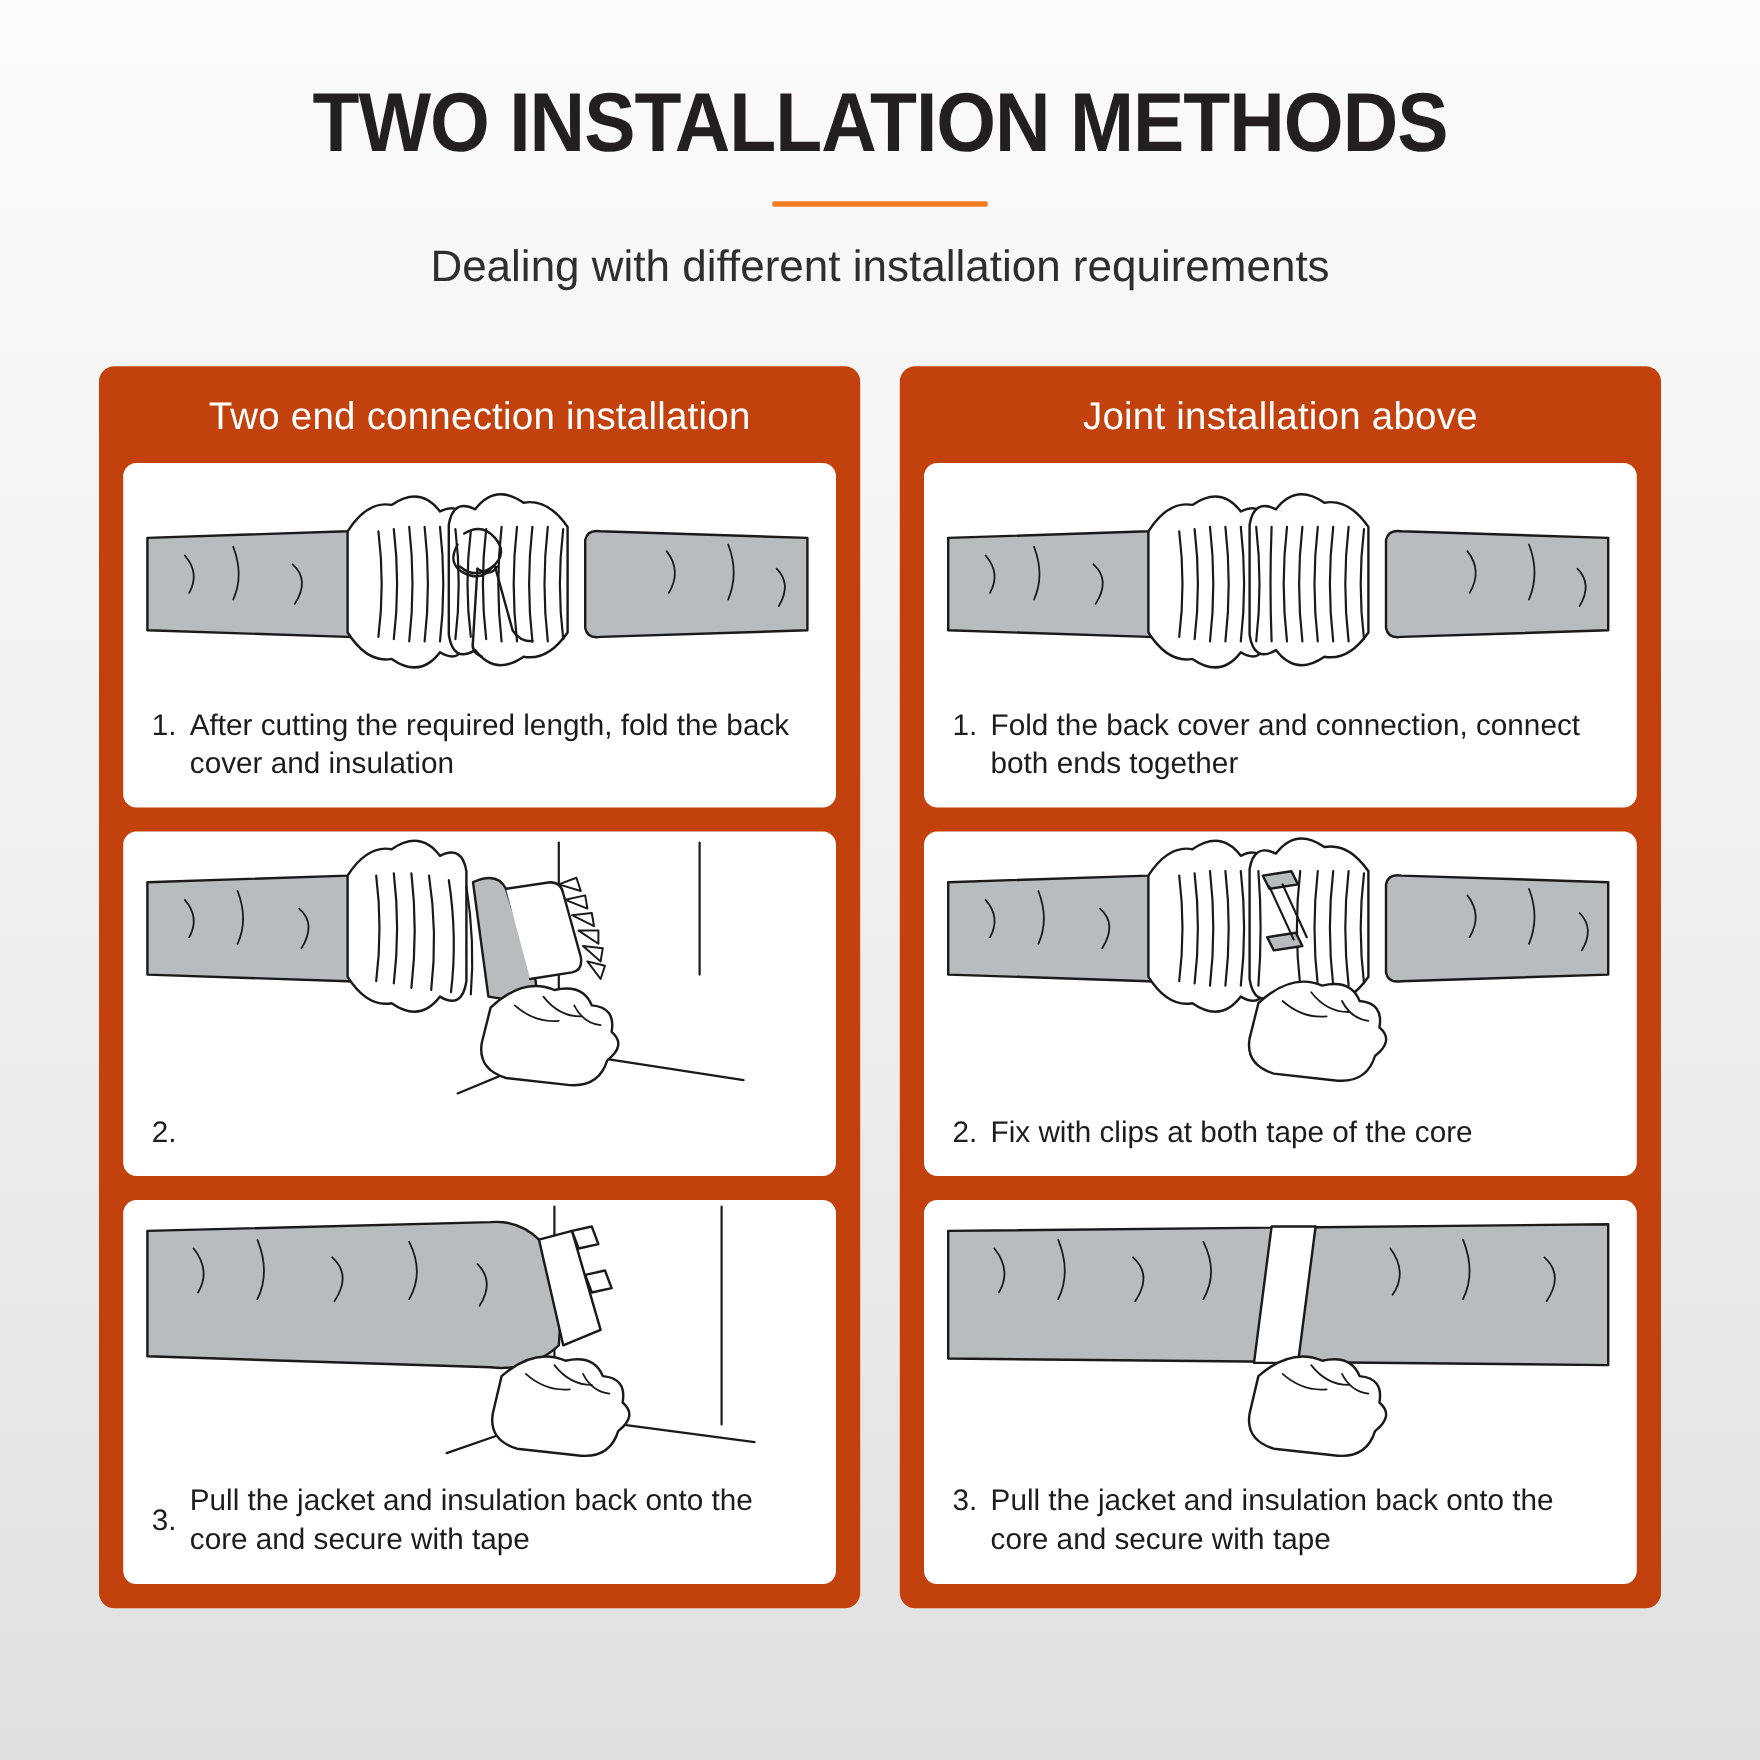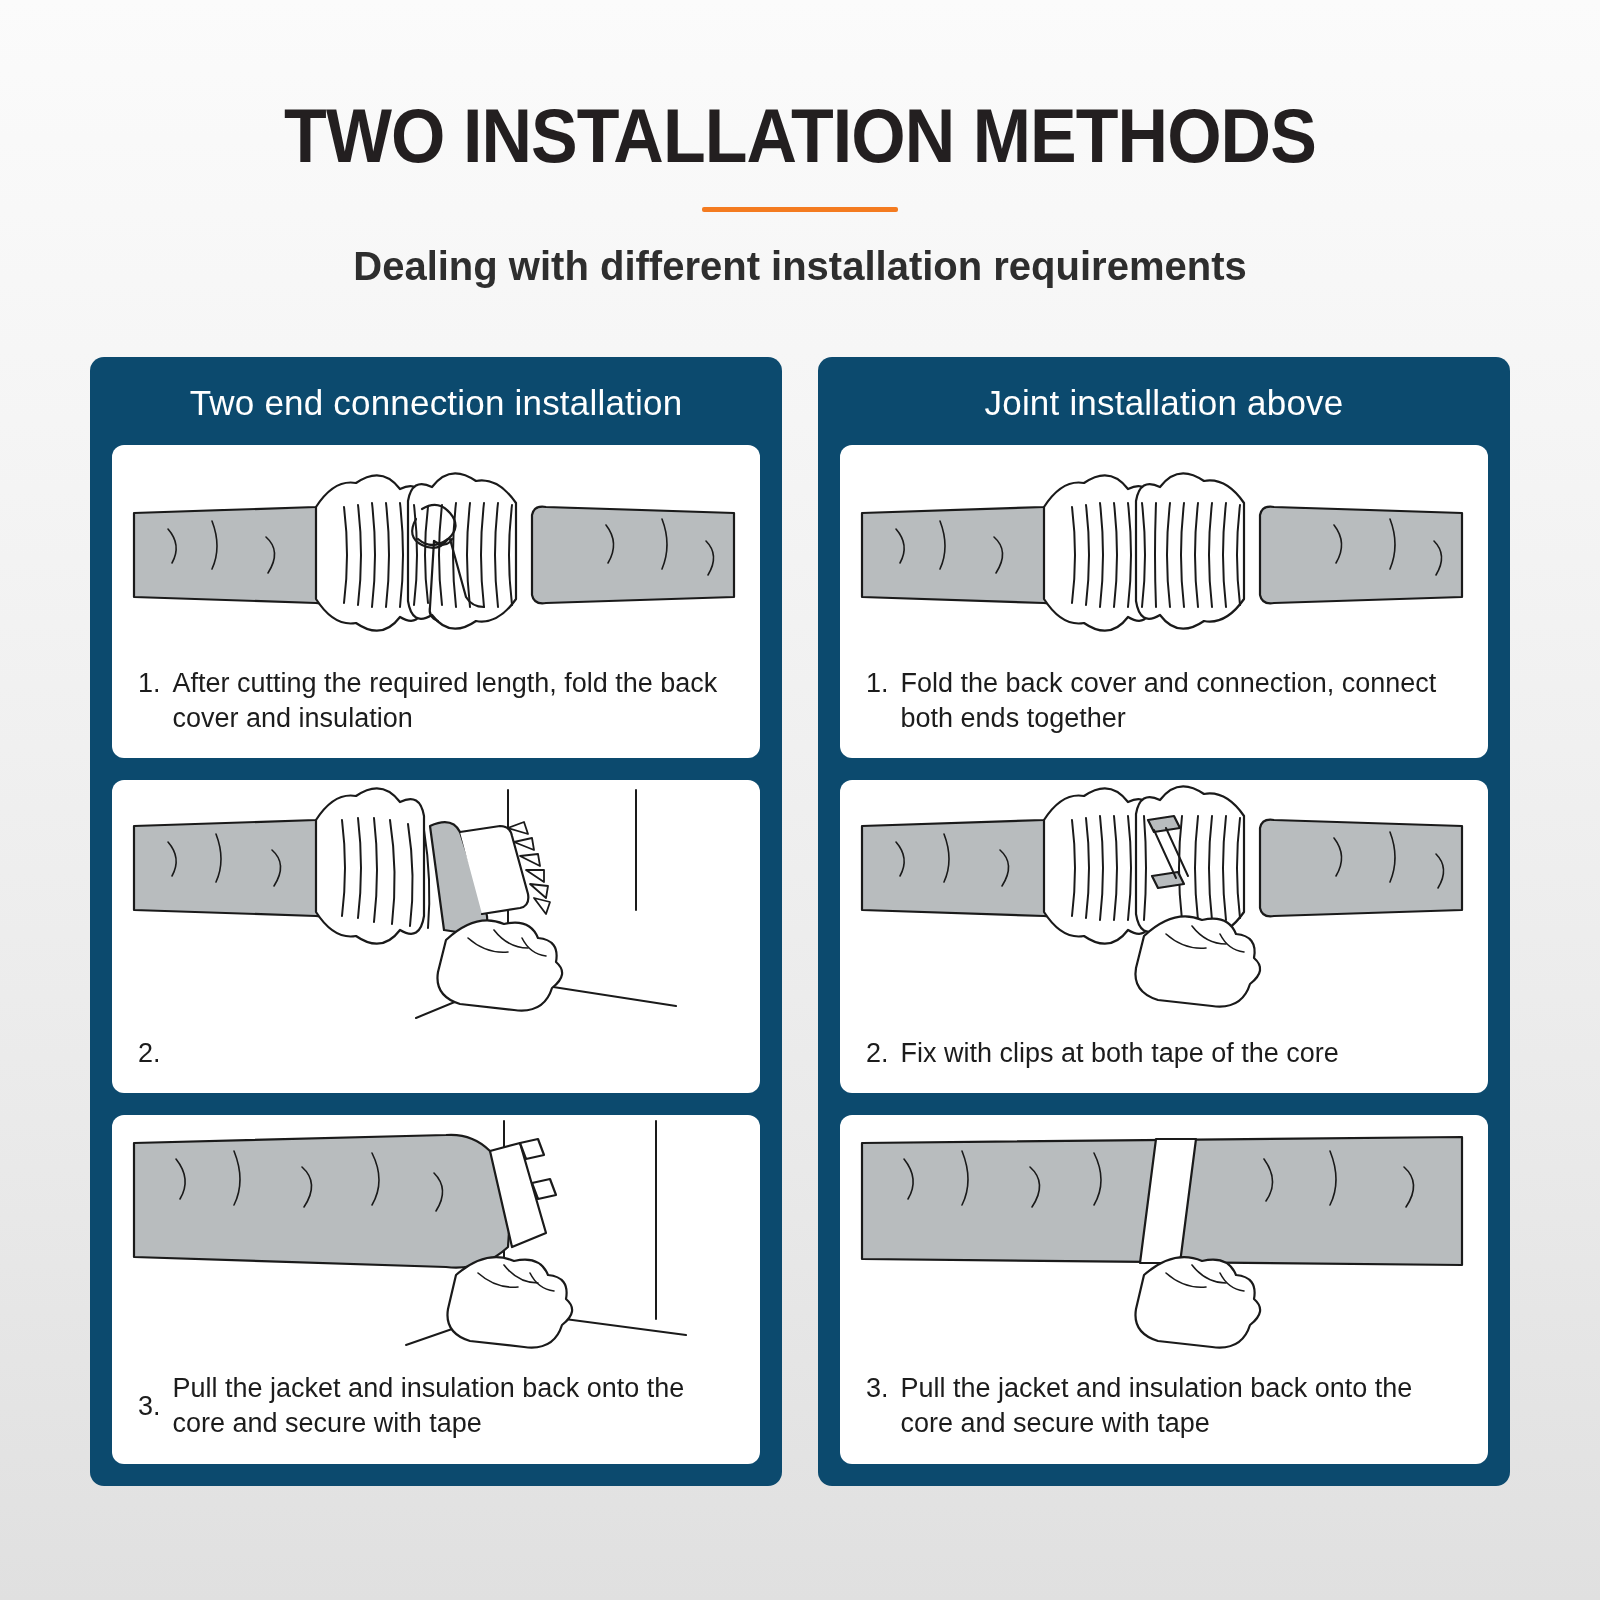--- a/index.html
+++ b/index.html
@@ -14,21 +14,21 @@
     color: #231f20;
     overflow: hidden;
   }
   .page {
     width: 1600px;
     height: 1600px;
     position: relative;
     box-sizing: border-box;
   }
   .header {
-    padding-top: 96px;
+    padding-top: 72px;
     text-align: center;
   }
   .title {
     font-size: 76px;
     font-weight: bold;
     letter-spacing: -1px;
     line-height: 1.04;
     color: #231f20;
     font-family: "Liberation Sans Narrow", "Liberation Sans", sans-serif;
     transform: scaleX(0.92);
@@ -37,33 +37,33 @@
     width: 196px;
     height: 5px;
     background: #f47b20;
     margin: 32px auto 0 auto;
     border-radius: 2px;
   }
   .subtitle {
     margin-top: 32px;
     font-size: 40px;
     color: #2e2e2e;
-    font-weight: bold;
+    font-weight: normal;
   }
   .columns {
     display: flex;
     justify-content: center;
     gap: 36px;
     margin-top: 68px;
     padding: 0 78px;
     box-sizing: border-box;
   }
   .col {
     width: 692px;
-    background: #0c4a6e;
+    background: #c2410c;
     border-radius: 14px;
     padding: 0 0 22px 0;
     box-sizing: border-box;
   }
   .col-title {
     color: #ffffff;
     font-size: 35px;
     text-align: center;
     padding: 26px 10px 22px 10px;
     letter-spacing: 0.2px;

